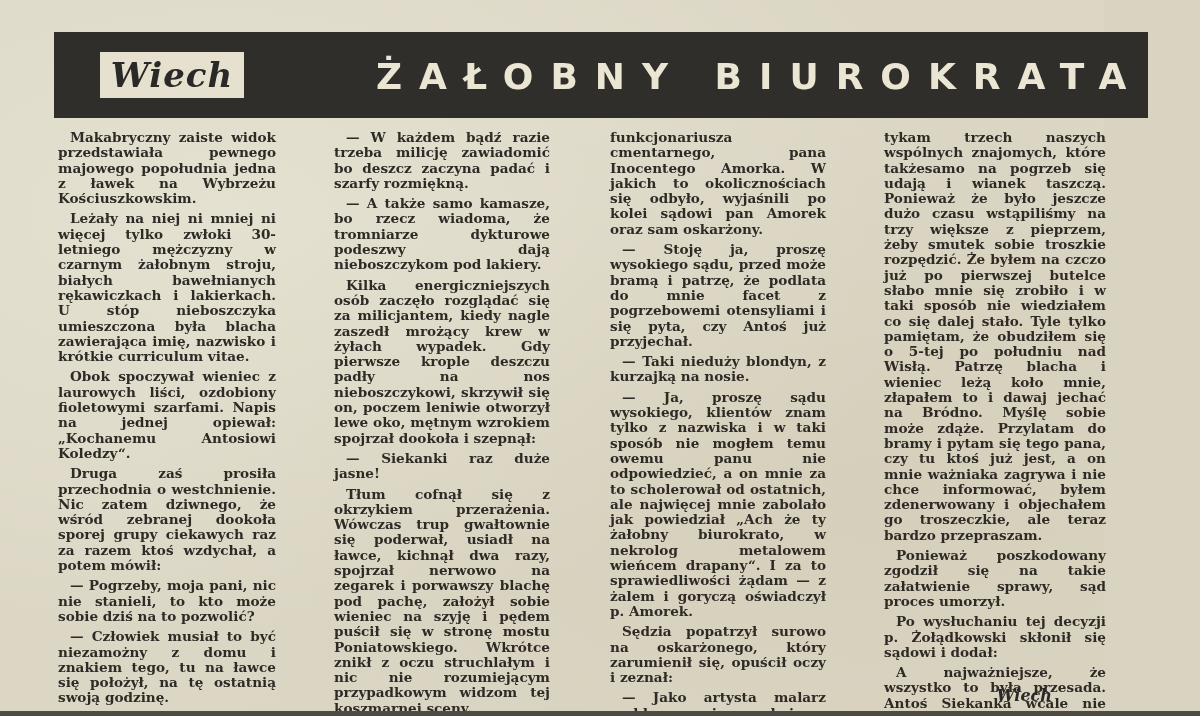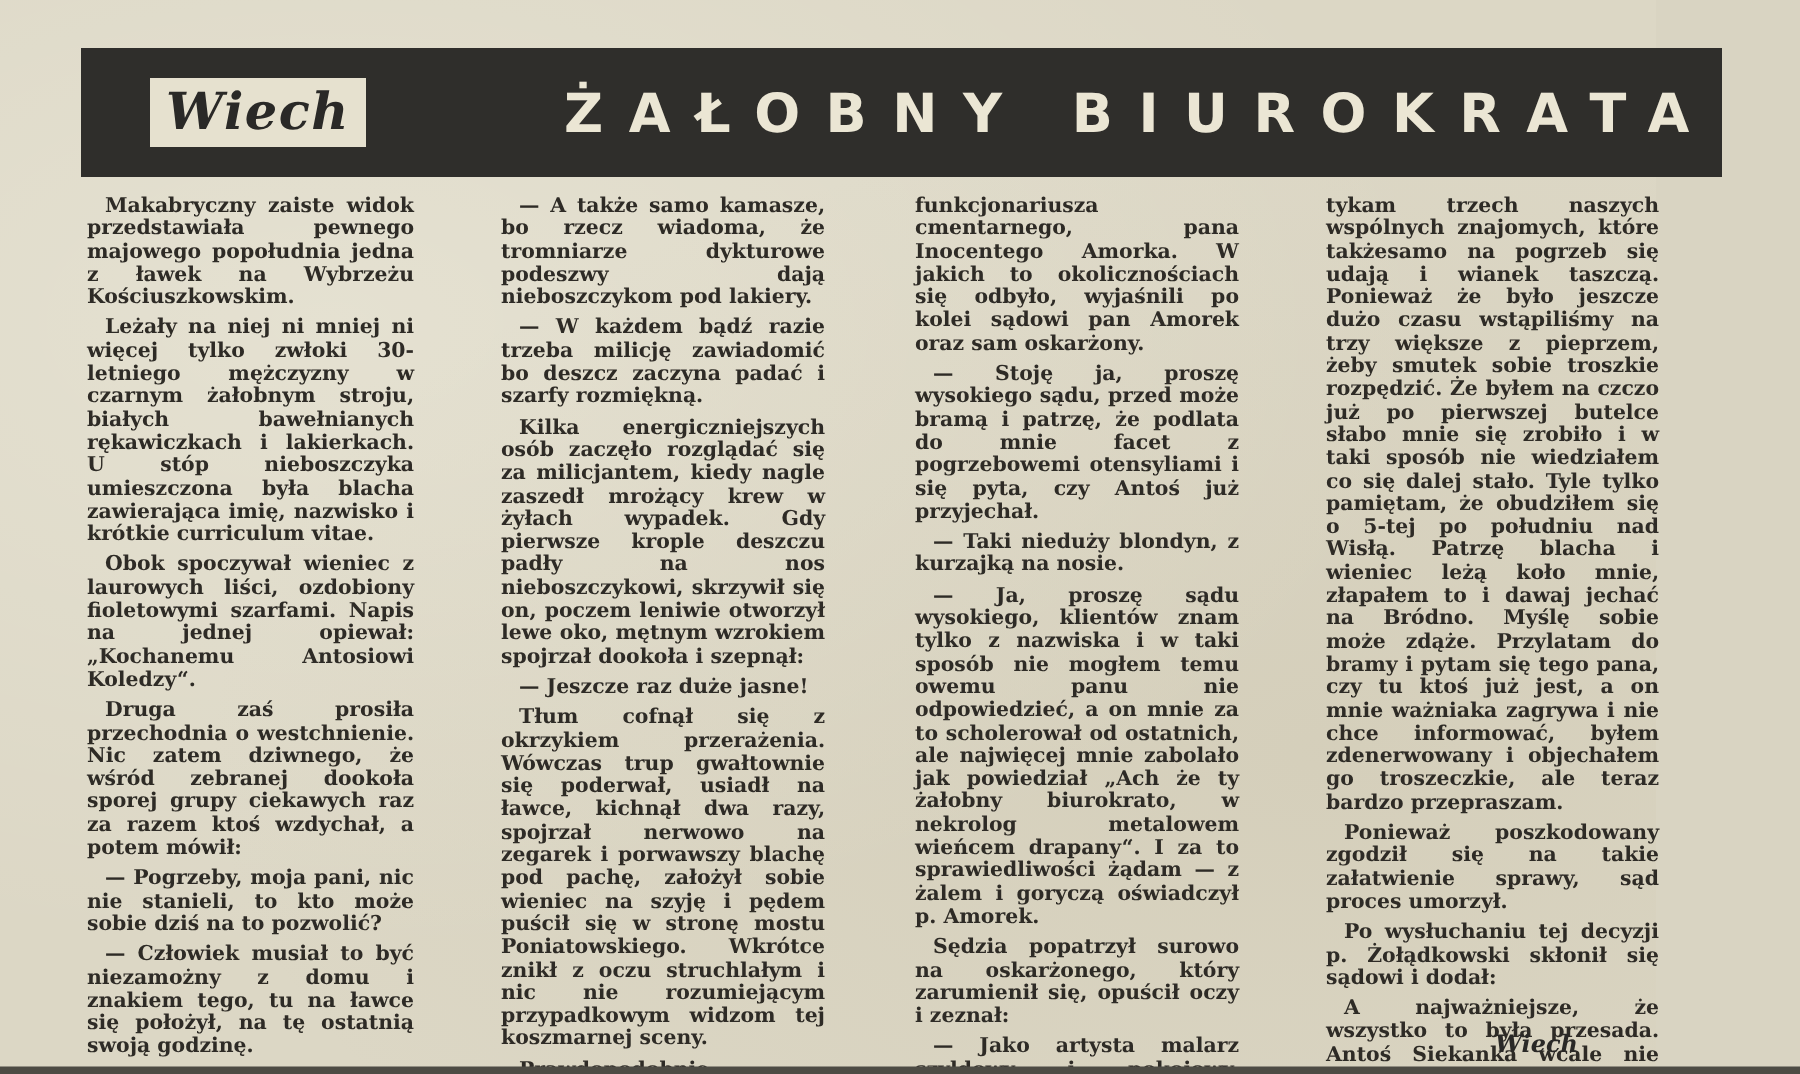--- a/index.html
+++ b/index.html
@@ -72,24 +72,24 @@
   <div class="columns">
     <div class="col col1">
         <p>Makabryczny zaiste widok przedstawiała pewnego majowego popołudnia jedna z ławek na Wybrzeżu Kościuszkowskim.</p>
         <p>Leżały na niej ni mniej ni więcej tylko zwłoki 30-letniego mężczyzny w czarnym żałobnym stroju, białych bawełnianych rękawiczkach i lakierkach. U stóp nieboszczyka umieszczona była blacha zawierająca imię, nazwisko i krótkie curriculum vitae.</p>
         <p>Obok spoczywał wieniec z laurowych liści, ozdobiony fioletowymi szarfami. Napis na jednej opiewał: „Kochanemu Antosiowi Koledzy“.</p>
         <p>Druga zaś prosiła przechodnia o westchnienie. Nic zatem dziwnego, że wśród zebranej dookoła sporej grupy ciekawych raz za razem ktoś wzdychał, a potem mówił:</p>
         <p>— Pogrzeby, moja pani, nic nie stanieli, to kto może sobie dziś na to pozwolić?</p>
         <p>— Człowiek musiał to być niezamożny z domu i znakiem tego, tu na ławce się położył, na tę ostatnią swoją godzinę.</p>
       </div>
     <div class="col col2">
+        <p>— W każdem bądź razie trzeba milicję zawiadomić bo deszcz zaczyna padać i szarfy rozmiękną.</p>
         <p>— A także samo kamasze, bo rzecz wiadoma, że tromniarze dykturowe podeszwy dają nieboszczykom pod lakiery.</p>
-        <p>— W każdem bądź razie trzeba milicję zawiadomić bo deszcz zaczyna padać i szarfy rozmiękną.</p>
         <p>Kilka energiczniejszych osób zaczęło rozglądać się za milicjantem, kiedy nagle zaszedł mrożący krew w żyłach wypadek. Gdy pierwsze krople deszczu padły na nos nieboszczykowi, skrzywił się on, poczem leniwie otworzył lewe oko, mętnym wzrokiem spojrzał dookoła i szepnął:</p>
-        <p>— Jeszcze raz duże jasne!</p>
+        <p>— Siekanki raz duże jasne!</p>
         <p>Tłum cofnął się z okrzykiem przerażenia. Wówczas trup gwałtownie się poderwał, usiadł na ławce, kichnął dwa razy, spojrzał nerwowo na zegarek i porwawszy blachę pod pachę, założył sobie wieniec na szyję i pędem puścił się w stronę mostu Poniatowskiego. Wkrótce znikł z oczu struchlałym i nic nie rozumiejącym przypadkowym widzom tej koszmarnej sceny.</p>
         <p>Prawdopodobnie tajemnica niezwykłego zjawiska pozostałaby na wieki niewyjaśniona, gdyby nie odbyty w miesiąc potem proces w sądzie grodzkim.</p>
       </div>
     <div class="col col3">
         <p class="cont">funkcjonariusza cmentarnego, pana Inocentego Amorka. W jakich to okolicznościach się odbyło, wyjaśnili po kolei sądowi pan Amorek oraz sam oskarżony.</p>
         <p>— Stoję ja, proszę wysokiego sądu, przed może bramą i patrzę, że podlata do mnie facet z pogrzebowemi otensyliami i się pyta, czy Antoś już przyjechał.</p>
         <p>— Taki nieduży blondyn, z kurzajką na nosie.</p>
         <p>— Ja, proszę sądu wysokiego, klientów znam tylko z nazwiska i w taki sposób nie mogłem temu owemu panu nie odpowiedzieć, a on mnie za to scholerował od ostatnich, ale najwięcej mnie zabolało jak powiedział „Ach że ty żałobny biurokrato, w nekrolog metalowem wieńcem drapany“. I za to sprawiedliwości żądam — z żalem i goryczą oświadczył p. Amorek.</p>
         <p>Sędzia popatrzył surowo na oskarżonego, który zarumienił się, opuścił oczy i zeznał:</p>
         <p>— Jako artysta malarz szyldowy i pokojowy, podjąłem się wymalować blachę na tromnę przyjaciela swojego i kolegi Antosia Siekanki.</p>

